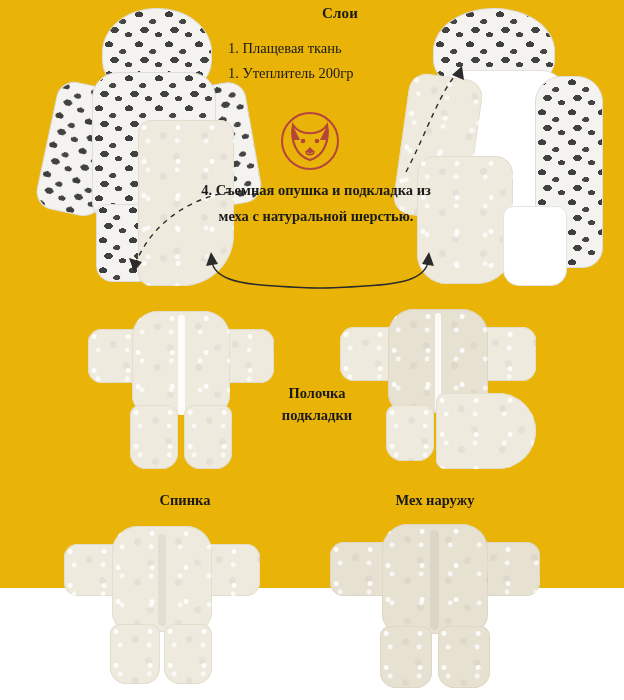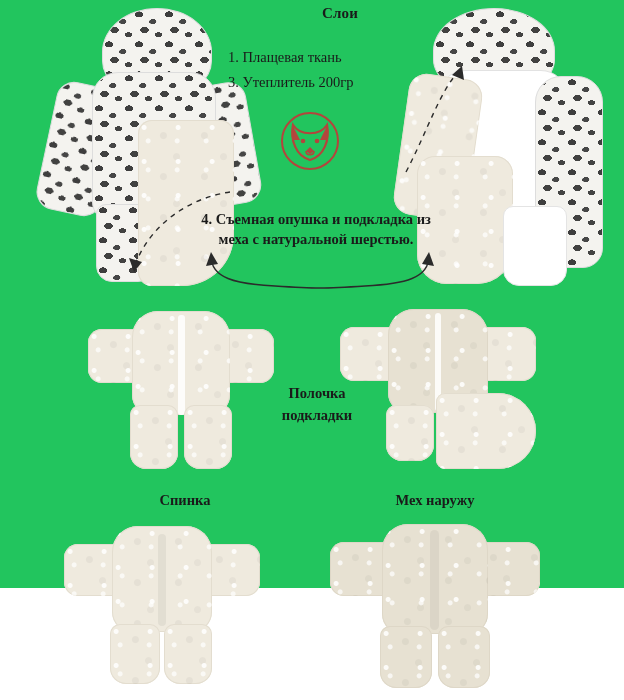--- a/index.html
+++ b/index.html
@@ -11,21 +11,21 @@
     height: 700px;
     background: #ffffff;
     font-family: "Liberation Serif", serif;
     color: #1a1a1a;
     overflow: hidden;
   }
   .canvas {
     position: relative;
     width: 624px;
     height: 588px;
-    background: #22c55e;
+    background: #eab308;
   }
 
   
   .heading {
     font-weight: bold;
     font-size: 15px;
     letter-spacing: .2px;
   }
   .list-line {
     font-size: 14.5px;
@@ -34,28 +34,27 @@
   }
   .label {
     font-weight: bold;
     font-size: 14.5px;
     text-align: center;
     line-height: 22px;
   }
   .para {
     font-weight: bold;
     font-size: 14.5px;
-    line-height: 20px;
+    line-height: 26px;
     text-align: center;
-    margin-top: 32px;
   }
 
   
   #layers-title   { position: absolute; left: 280px; top: 5px;  width: 120px; text-align: center; }
-  #layers-list    { position: absolute; left: 228px; top: 45px; }
+  #layers-list    { position: absolute; left: 228px; top: 36px; }
   #layers-note    { position: absolute; left: 196px; top: 177px; width: 240px; }
   #label-polochka { position: absolute; left: 252px; top: 382px; width: 130px; }
   #label-spinka   { position: absolute; left: 110px; top: 489px; width: 150px; }
   #label-meh      { position: absolute; left: 355px; top: 489px; width: 160px; text-align: center; }
   #label-vysota   { position: absolute; left: 240px; top: 608px; width: 160px; }
 
   
   .fox-logo {
     position: absolute;
     left: 280px;
@@ -154,21 +153,21 @@
     <div class="fur" style="position:absolute; left:22px; top:150px; width:96px; height:128px; border-radius:18px 18px 36px 30px; box-shadow:0 0 0 1px #e3ddcf inset;">
       <div class="tex"></div>
     </div>
     <div class="legR" style="left:108px; top:200px; width:62px; height:78px; background:#ffffff; border:1px solid #e4e4e4;"></div>
   </div>
 
   <div id="layers-title" class="heading">Слои</div>
 
   <div id="layers-list">
     <div class="list-line">1.  Плащевая ткань</div>
-    <div class="list-line">3. Утеплитель 200гр</div>
+    <div class="list-line">1. Утеплитель 200гр</div>
   </div>
 
   <svg class="fox-logo" viewBox="0 0 60 62">
     <circle cx="30" cy="31" r="28" fill="none" stroke="#b4453c" stroke-width="2"></circle>
     <path d="M12 14 L20 30 L12 30 Z" fill="#b4453c"></path>
     <path d="M48 14 L40 30 L48 30 Z" fill="#b4453c"></path>
     <path d="M13 15 C20 26 40 26 47 15 C50 30 44 46 30 50 C16 46 10 30 13 15 Z" fill="none" stroke="#b4453c" stroke-width="2.2"></path>
     <circle cx="23" cy="31" r="2.3" fill="#b4453c"></circle>
     <circle cx="37" cy="31" r="2.3" fill="#b4453c"></circle>
     <path d="M30 37 L26 41 L30 44 L34 41 Z" fill="#b4453c"></path>

